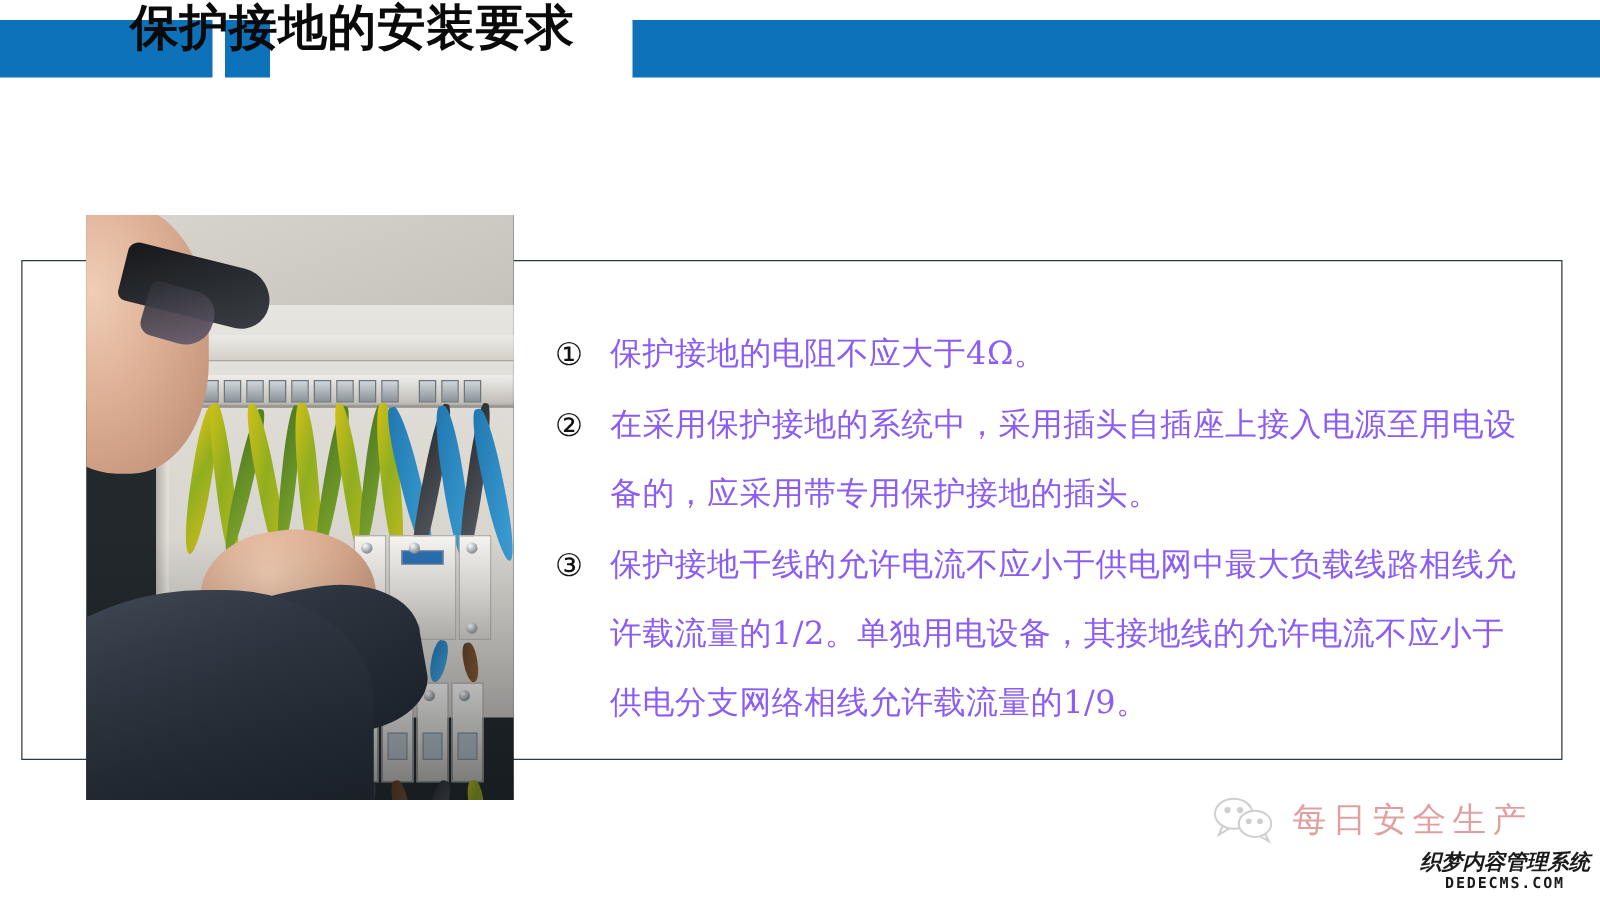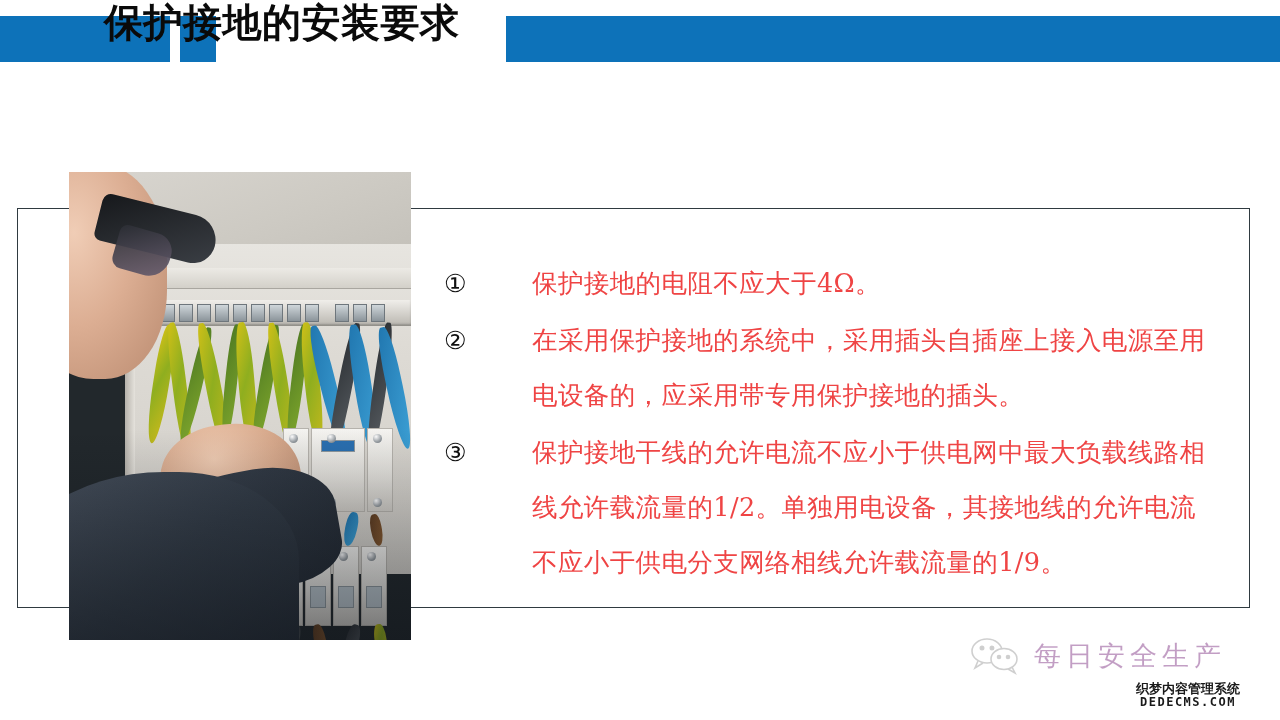--- a/index.html
+++ b/index.html
@@ -88,32 +88,32 @@
 
   
   .body-list{
     position:absolute;left:444px;top:256px;width:770px;
     font-family:"DejaVu Serif","Liberation Serif",serif;
     color:#111;
   }
   .li{display:flex;align-items:flex-start;margin-bottom:2px;}
   .li-marker{width:44px;flex:0 0 44px;font-size:25px;line-height:55px;color:#111;
     font-family:"DejaVu Sans","Liberation Sans",sans-serif;}
-  .li-text{font-size:25.5px;line-height:55px;letter-spacing:0.4px;color:#ef4444;margin-left:44px;}
+  .li-text{font-size:25.5px;line-height:55px;letter-spacing:0.4px;color:#8b5cf6;}
 
   
   .brand{position:absolute;left:968px;top:636px;display:flex;align-items:center;gap:10px;opacity:.42;}
   .wechat-icon{position:relative;width:56px;height:40px;}
   .wechat-icon svg{display:block;}
-  .brand-text{font-size:27px;letter-spacing:5px;color:#701a75;
+  .brand-text{font-size:27px;letter-spacing:5px;color:#b91c1c;
     font-family:"DejaVu Sans","Liberation Sans",sans-serif;white-space:nowrap;}
 
   .watermark{position:absolute;left:1136px;top:682px;text-align:center;line-height:1.05;}
-  .wm-cn{font-size:13px;font-weight:bold;color:#1a1a1a;letter-spacing:0px;
-    font-family:"DejaVu Sans","Liberation Sans",sans-serif;white-space:nowrap;}
+  .wm-cn{font-size:17px;font-weight:bold;color:#1a1a1a;letter-spacing:0px;
+    font-family:"DejaVu Sans","Liberation Sans",sans-serif;white-space:nowrap;font-style:italic;}
   .wm-en{font-size:12px;font-weight:bold;color:#1a1a1a;letter-spacing:1.5px;
     font-family:"DejaVu Sans Mono","Liberation Mono",monospace;white-space:nowrap;}
 </style>
 </head>
 <body>
 
 <div class="slide">
 
   <div class="title-bar">
     <div class="tb-block-a"></div>

